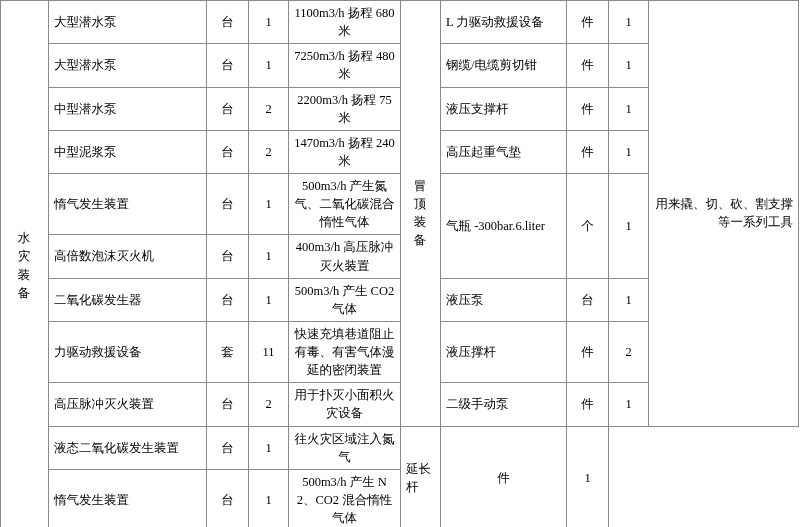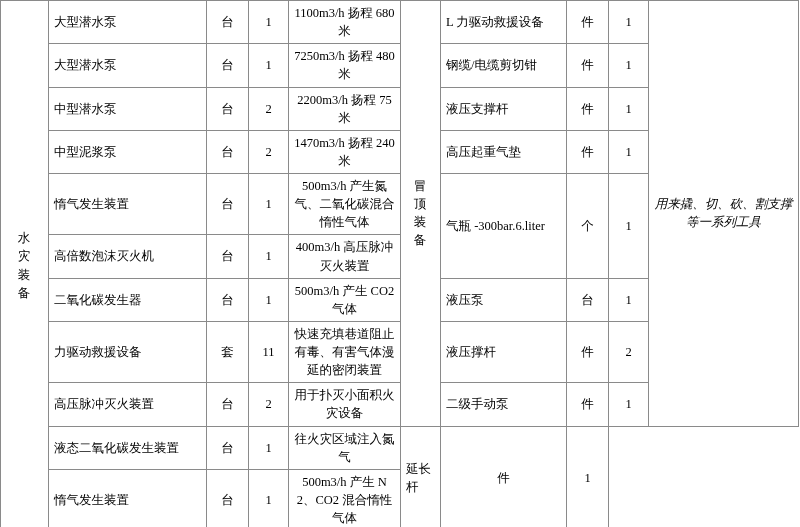--- a/index.html
+++ b/index.html
@@ -55,24 +55,23 @@
     line-height: 1.5;
     letter-spacing: 1px;
     margin-left: 18px;
   }
   .group-cell .g-text {
     display: inline-block;
     width: 1.3em;
     word-break: break-all;
   }
   .note-cell {
-    text-align: center;
+    text-align: right;
     font-size: 12.5px;
     line-height: 1.5;
-    font-style: italic;
   }
   .spec-cell {
     text-align: center;
     font-size: 12.5px;
     line-height: 1.5;
   }
   .name-cell {
     text-align: left;
     font-size: 12.5px;
     font-family: Liberation Serif, serif;

